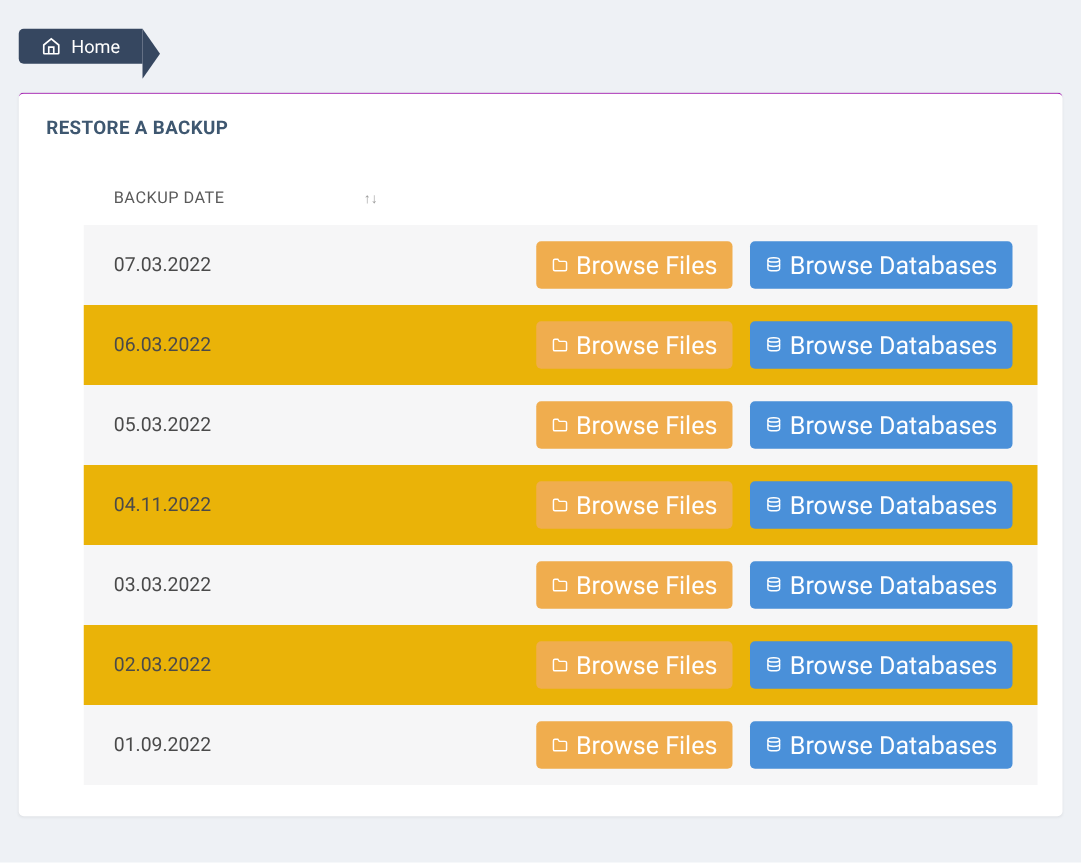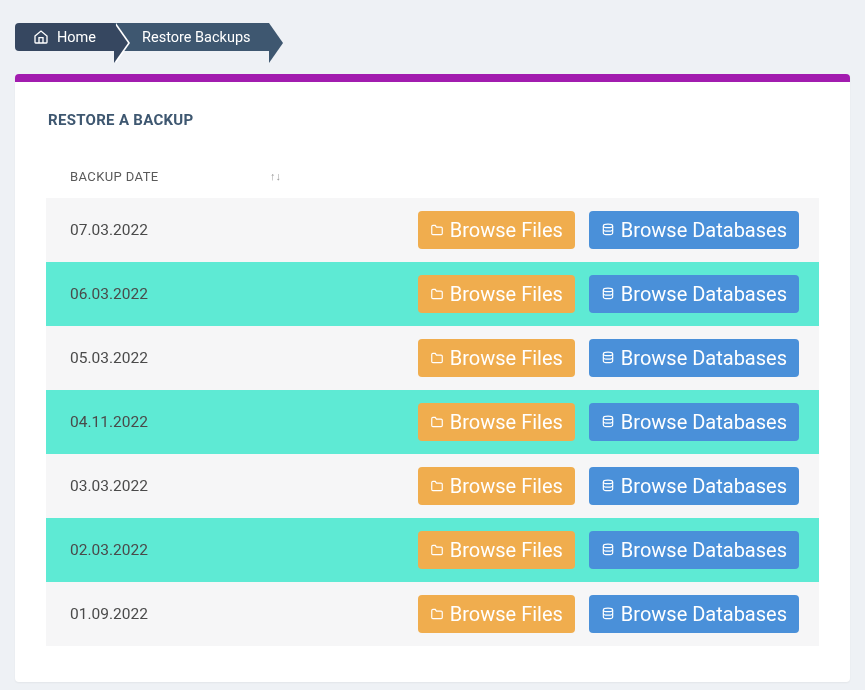--- a/index.html
+++ b/index.html
@@ -84,35 +84,36 @@
     .breadcrumb-item .home-icon {
       margin-right: 8px;
       display: inline-flex;
       align-items: center;
     }
 
     .panel {
       margin: 0 15px 20px 15px;
       background: #fff;
       border-radius: 4px;
-      border-top: 8px solid #a21caf;
+      border-top: 1px solid #a21caf;
       box-shadow: 0 1px 2px rgba(0,0,0,0.05);
-      padding: 11px;
+      padding: 0;
     }
 
     .panel-title {
       padding: 18px 22px 10px 22px;
       font-size: 15px;
       font-weight: 700;
       color: #3e5770;
       letter-spacing: 0.3px;
     }
 
     .table-container {
       padding: 10px 20px 25px 20px;
+      margin-left: 32px;
     }
 
     .table-head {
       padding: 20px 24px 14px 24px;
       display: flex;
       align-items: center;
     }
 
     .th {
       font-size: 13px;
@@ -138,21 +139,21 @@
     .table-body {
       display: flex;
       flex-direction: column;
     }
 
     .table-row {
       display: flex;
       align-items: center;
       justify-content: space-between;
       padding: 13px 20px 13px 24px;
-      background: #5eead4;
+      background: #eab308;
     }
 
     .table-row:nth-child(odd) {
       background: #f6f6f7;
     }
 
     .row-date {
       font-size: 15.5px;
       color: #4a4a4a;
     }
@@ -202,23 +203,20 @@
 <div class="breadcrumb">
   <div class="breadcrumb-item dark">
     <span class="home-icon">
       <svg width="16" height="16" viewBox="0 0 24 24" fill="none" stroke="currentColor" stroke-width="2">
         <path d="M3 10.5 L12 3 L21 10.5 V20 a1 1 0 0 1 -1 1 H4 a1 1 0 0 1 -1 -1 Z"></path>
         <path d="M9 21 V13 H15 V21"></path>
       </svg>
     </span>
     <span>Home</span>
   </div>
-  <div class="breadcrumb-item light">
-    <span>Restore Backups</span>
-  </div>
 </div>
 
 <div class="panel">
   <div class="panel-title">RESTORE A BACKUP</div>
 
   <div class="table-container">
     <div class="table-head">
       <div class="th">
         <span>BACKUP DATE</span>
         <span class="sort-icons">

